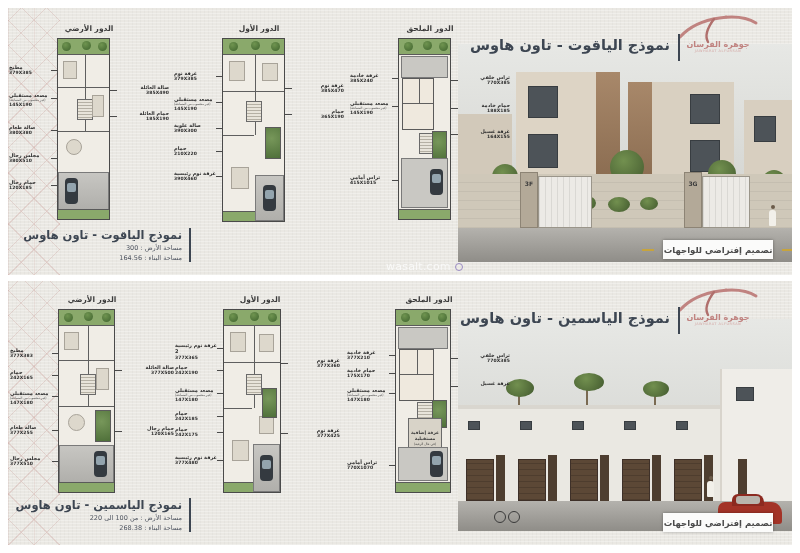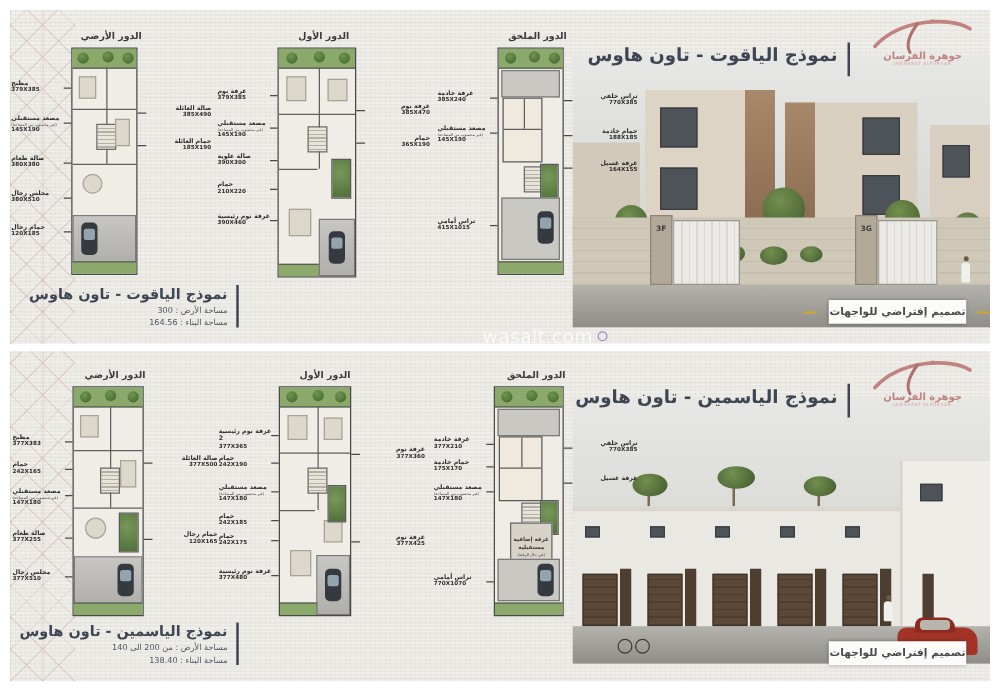--- a/index.html
+++ b/index.html
@@ -8,21 +8,21 @@
   .panel{position:absolute;left:8px;width:784px;overflow:hidden;background:#eae8e3;
          background-image:repeating-linear-gradient(0deg,rgba(255,255,255,.30) 0 1px,rgba(0,0,0,0) 1px 3px),
                           repeating-linear-gradient(90deg,rgba(0,0,0,.025) 0 1px,rgba(0,0,0,0) 1px 4px);}
   #panelA{top:8px;height:267px;}
   #panelB{top:281px;height:264px;}
   .pattern{position:absolute;left:0;top:0;bottom:0;width:52px;opacity:.55;
            background-image:repeating-linear-gradient(45deg,rgba(186,122,117,.38) 0 1px,rgba(0,0,0,0) 1px 18px),
                             repeating-linear-gradient(-45deg,rgba(186,122,117,.38) 0 1px,rgba(0,0,0,0) 1px 18px),
                             repeating-linear-gradient(90deg,rgba(186,122,117,.22) 0 1px,rgba(0,0,0,0) 1px 26px);}
   
-  .logo{position:absolute;top:3px;right:4px;width:100px;text-align:center;line-height:1.1;}
+  .logo{position:absolute;top:3px;right:24px;width:100px;text-align:center;line-height:1.1;}
   .logo svg{display:block;margin:0 auto;}
   .logo-ar{font-size:8px;font-weight:bold;color:#c08380;direction:rtl;margin-top:-4px;}
   .logo-en{font-size:3.5px;letter-spacing:.14em;color:#d4a7a4;}
   .tbar{position:absolute;top:26px;right:112px;width:2.5px;height:27px;background:#3d4652;}
   .ptitle{position:absolute;top:29px;right:122px;margin:0;font-size:14.5px;font-weight:bold;
           color:#3d4652;direction:rtl;white-space:nowrap;}
   
   .pg{position:absolute;}
   .ph{position:absolute;top:0;left:0;right:0;text-align:center;font-size:7.5px;font-weight:bold;
       color:#3b3b3b;direction:rtl;}
@@ -93,21 +93,21 @@
          background-image:repeating-linear-gradient(0deg,rgba(0,0,0,.15) 0 1px,rgba(0,0,0,0) 1px 6px);}
   .edoor{position:absolute;bottom:0;width:9px;height:46px;background:#4e3e30;}
   .tallunit{position:absolute;left:262px;bottom:30px;width:72px;height:132px;background:#efede8;border-left:2px solid #d8d4cc;}
   .rcar{position:absolute;right:10px;bottom:7px;width:64px;height:22px;background:#a33327;border-radius:7px 11px 3px 3px;}
   .rcar::before{content:"";position:absolute;left:14px;top:-8px;width:32px;height:12px;background:#8c2a20;border-radius:6px 8px 0 0;}
   .rcar::after{content:"";position:absolute;left:18px;top:-6px;width:24px;height:8px;background:#b9b5ad;border-radius:3px;}
   .wheel{position:absolute;bottom:-5px;width:11px;height:11px;border-radius:50%;background:#1e1e1e;}
   .wheel::after{content:"";position:absolute;left:3.5px;top:3.5px;width:4px;height:4px;border-radius:50%;background:#8d8d8d;}
   .bike{position:absolute;width:10px;height:10px;border:1px solid #3a3a3a;border-radius:50%;background:rgba(0,0,0,0);}
   
-  .watermark{position:absolute;left:386px;top:260px;font-size:15px;color:rgba(252,252,252,.85);
+  .watermark{position:absolute;left:386px;top:260px;font-size:11px;color:rgba(252,252,252,.85);
              letter-spacing:.02em;display:flex;align-items:center;gap:4px;}
   .pin{display:inline-block;width:6px;height:6px;border:1.5px solid #9b8cc4;border-radius:50%;}
 </style>
 </head>
 <body>
 
 <div class="canvas">
 
   <section class="panel" id="panelA">
     <div class="pattern"></div>
@@ -542,22 +542,22 @@
         </div>
         <div class="rl" style="top:85px;">
           <div class="lt">غرفة غسيل</div>
           <div class="ld"></div>
         </div>
       </div>
     </div>
 
     <div class="info" style="top:217px;">
       <div class="info-name">نموذج الياسمين - تاون هاوس</div>
-      <div class="info-line">مساحة الأرض : من 200 الى 140</div>
-      <div class="info-line">مساحة البناء : 138.40</div>
+      <div class="info-line">مساحة الأرض : من 100 الى 220</div>
+      <div class="info-line">مساحة البناء : 268.38</div>
     </div>
     <div class="badge">تصميم إفتراضي للواجهات</div>
   </section>
 
   <div class="watermark">
     <span>wasalt.com</span>
     <span class="pin"></span>
   </div>
 
 </div>

